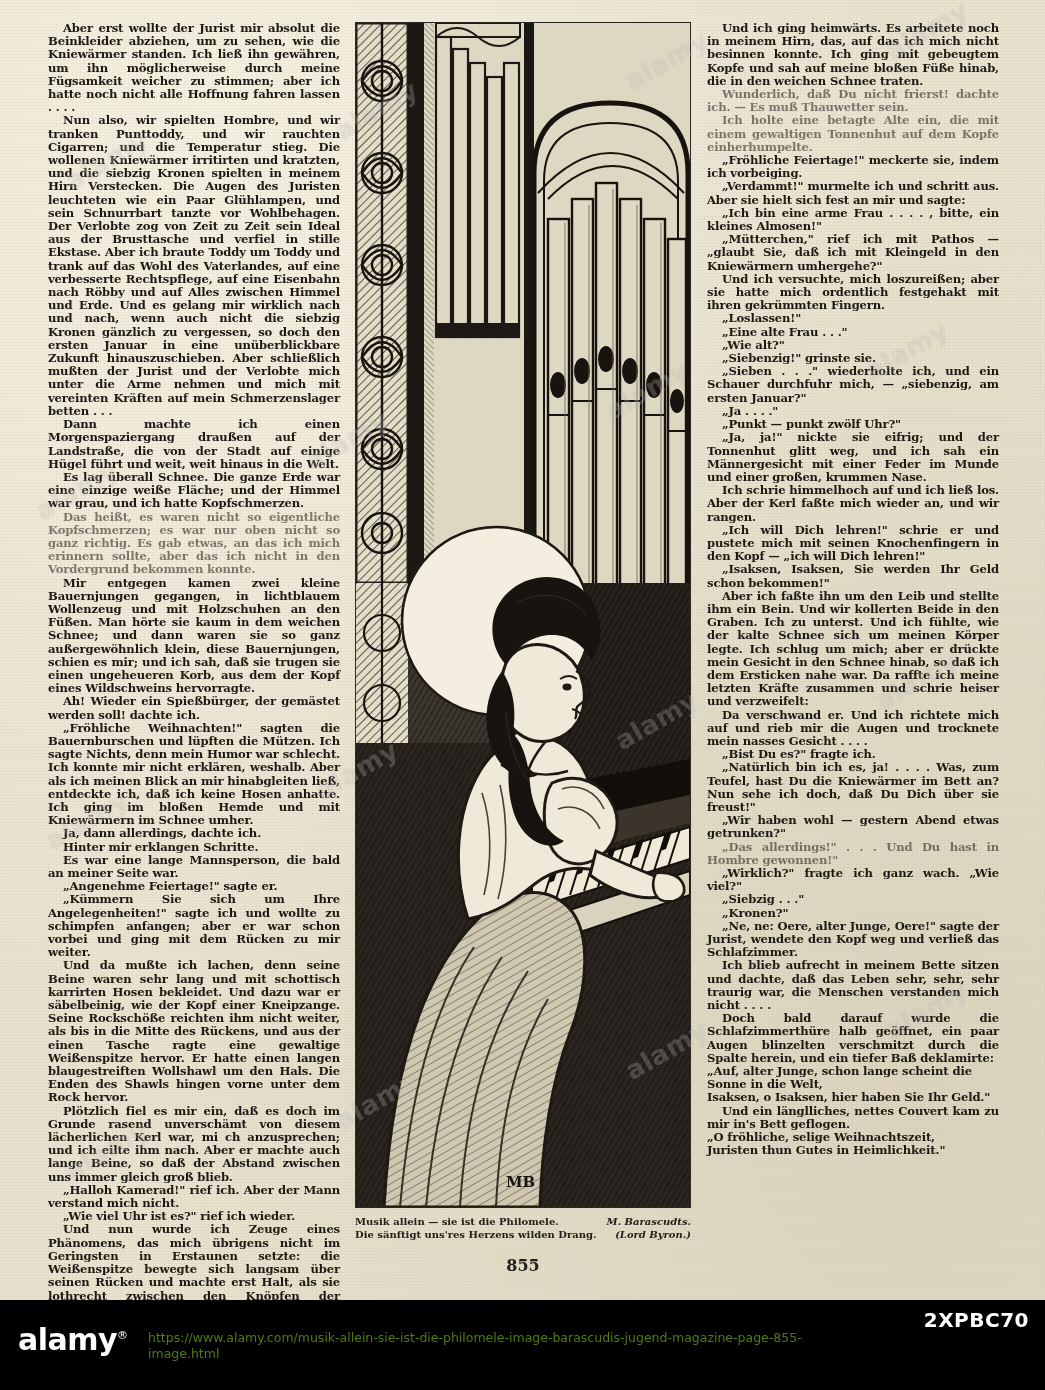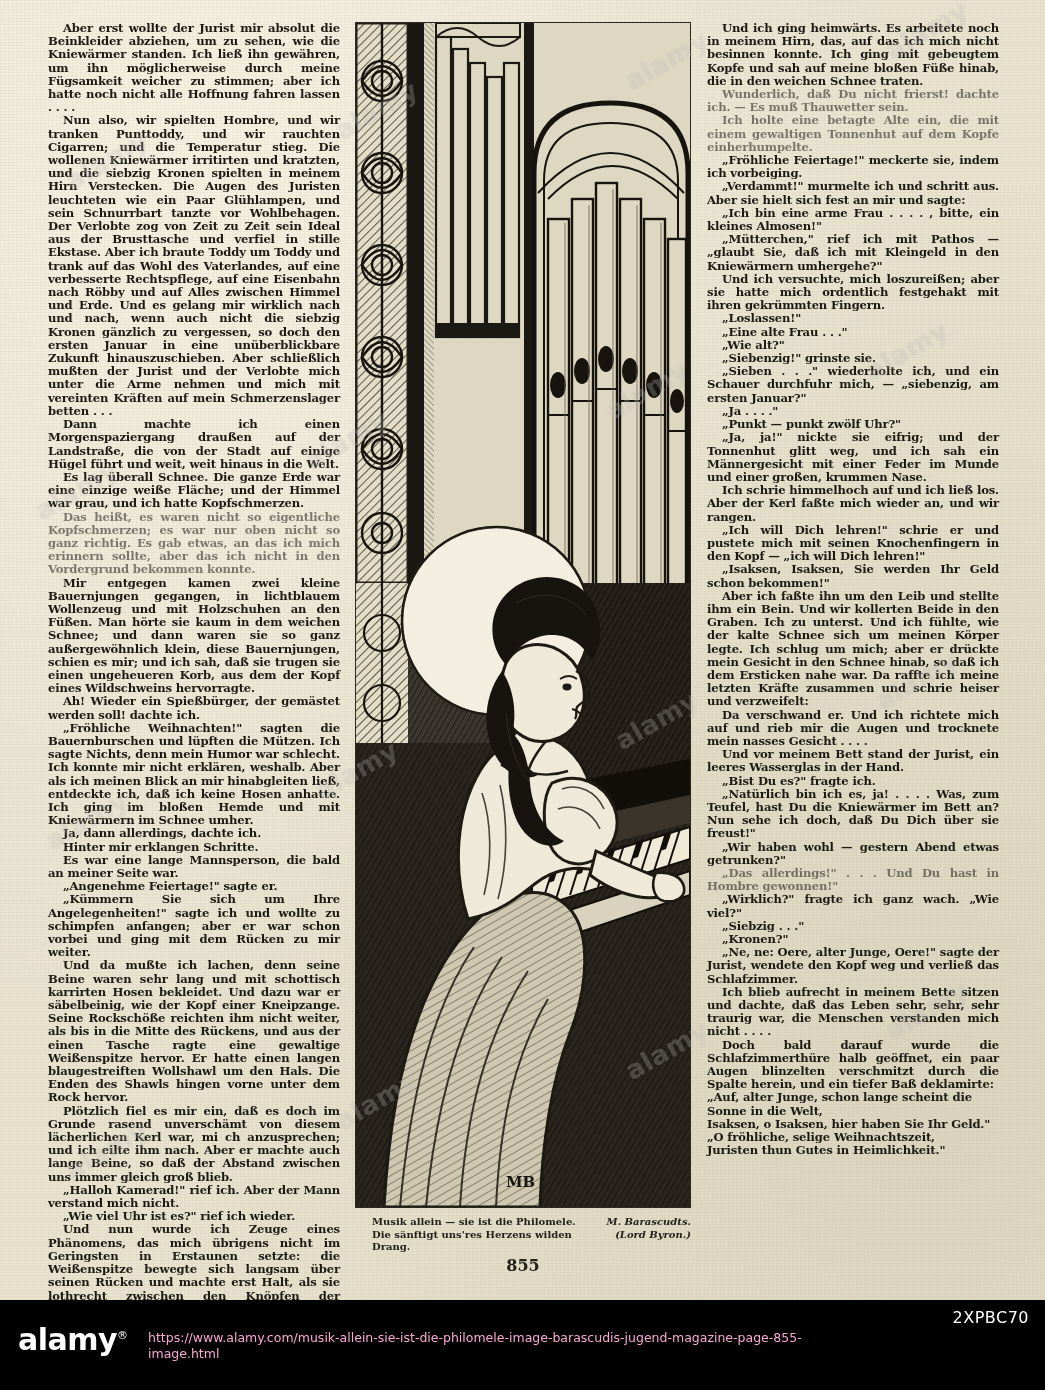--- a/index.html
+++ b/index.html
@@ -87,21 +87,21 @@
     font-weight: 700;
     font-size: 10px;
     line-height: 12.5px;
     color: #23201a;
   }
   #figure-caption .cap-row {
     display: flex;
     justify-content: space-between;
     gap: 8px;
   }
-  #figure-caption .cap-main { flex: 1 1 auto; margin-left: 17px; }
+  #figure-caption .cap-main { flex: 1 1 auto; }
   #figure-caption .cap-side { flex: 0 0 auto; font-style: italic; }
 
   #page-number {
     position: absolute;
     left: 355px;
     top: 1256px;
     width: 336px;
     text-align: center;
     font-family: "DejaVu Serif", "Liberation Serif", serif;
     font-size: 16px;
@@ -134,30 +134,30 @@
     font-weight: 400;
   }
   #alamy-caption {
     position: absolute;
     left: 148px;
     top: 30px;
     width: 690px;
     font-family: "DejaVu Sans", "Liberation Sans", sans-serif;
     font-size: 12.5px;
     line-height: 16px;
-    color: #f9a8d4;
+    color: #4d7c0f;
   }
   #alamy-imageid {
     position: absolute;
     right: 16px;
     top: 8px;
     text-align: right;
     font-family: "DejaVu Sans", "Liberation Sans", sans-serif;
-    font-size: 16px;
-    font-weight: 400;
+    font-size: 20px;
+    font-weight: 700;
     letter-spacing: 0.5px;
   }
   
   #watermark {
     position: absolute;
     left: 0; top: 0;
     width: 1045px; height: 1300px;
     pointer-events: none;
   }
   #watermark .wm-text {
@@ -453,33 +453,33 @@
     <p>„Siebenzig!" grinste sie.</p>
     <p>„Sieben . . ." wiederholte ich, und ein Schauer durchfuhr mich, — „siebenzig, am ersten Januar?"</p>
     <p>„Ja . . . ."</p>
     <p>„Punkt — punkt zwölf Uhr?"</p>
     <p>„Ja, ja!" nickte sie eifrig; und der Tonnenhut glitt weg, und ich sah ein Männergesicht mit einer Feder im Munde und einer großen, krummen Nase.</p>
     <p>Ich schrie himmelhoch auf und ich ließ los. Aber der Kerl faßte mich wieder an, und wir rangen.</p>
     <p>„Ich will Dich lehren!" schrie er und pustete mich mit seinen Knochenfingern in den Kopf — „ich will Dich lehren!"</p>
     <p>„Isaksen, Isaksen, Sie werden Ihr Geld schon bekommen!"</p>
     <p>Aber ich faßte ihn um den Leib und stellte ihm ein Bein. Und wir kollerten Beide in den Graben. Ich zu unterst. Und ich fühlte, wie der kalte Schnee sich um meinen Körper legte. Ich schlug um mich; aber er drückte mein Gesicht in den Schnee hinab, so daß ich dem Ersticken nahe war. Da raffte ich meine letzten Kräfte zusammen und schrie heiser und verzweifelt:</p>
     <p>Da verschwand er. Und ich richtete mich auf und rieb mir die Augen und trocknete mein nasses Gesicht . . . .</p>
-    <p>Und vor meinem Bett stand der Jurist, ein leeres Wasserglas in der Hand.</p>
     <p>„Bist Du es?" fragte ich.</p>
     <p>„Natürlich bin ich es, ja! . . . . Was, zum Teufel, hast Du die Kniewärmer im Bett an? Nun sehe ich doch, daß Du Dich über sie freust!"</p>
     <p>„Wir haben wohl — gestern Abend etwas getrunken?"</p>
     <p class="faded2">„Das allerdings!" . . . Und Du hast in Hombre gewonnen!"</p>
     <p>„Wirklich?" fragte ich ganz wach. „Wie viel?"</p>
     <p>„Siebzig . . ."</p>
     <p>„Kronen?"</p>
     <p>„Ne, ne: Oere, alter Junge, Oere!" sagte der Jurist, wendete den Kopf weg und verließ das Schlafzimmer.</p>
     <p>Ich blieb aufrecht in meinem Bette sitzen und dachte, daß das Leben sehr, sehr, sehr traurig war, die Menschen verstanden mich nicht . . . .</p>
     <p>Doch bald darauf wurde die Schlafzimmerthüre halb geöffnet, ein paar Augen blinzelten verschmitzt durch die Spalte herein, und ein tiefer Baß deklamirte:</p>
     <p class="noindent" style="text-align:left">„Auf, alter Junge, schon lange scheint die Sonne in die Welt,</p>
     <p class="noindent">Isaksen, o Isaksen, hier haben Sie Ihr Geld."</p>
+    <p>Und ein länglliches, nettes Couvert kam zu mir in's Bett geflogen.</p>
     <p class="noindent">„O fröhliche, selige Weihnachtszeit,</p>
     <p class="noindent">Juristen thun Gutes in Heimlichkeit."</p>
   </div>
 
   <div id="watermark">
     <div class="wm-text" style="left:60px;  top:170px;">alamy</div>
     <div class="wm-text" style="left:330px; top:120px;">alamy</div>
     <div class="wm-text" style="left:620px; top:70px;">alamy</div>
     <div class="wm-text" style="left:880px; top:40px;">alamy</div>
     <div class="wm-text" style="left:30px;  top:500px;">alamy</div>

